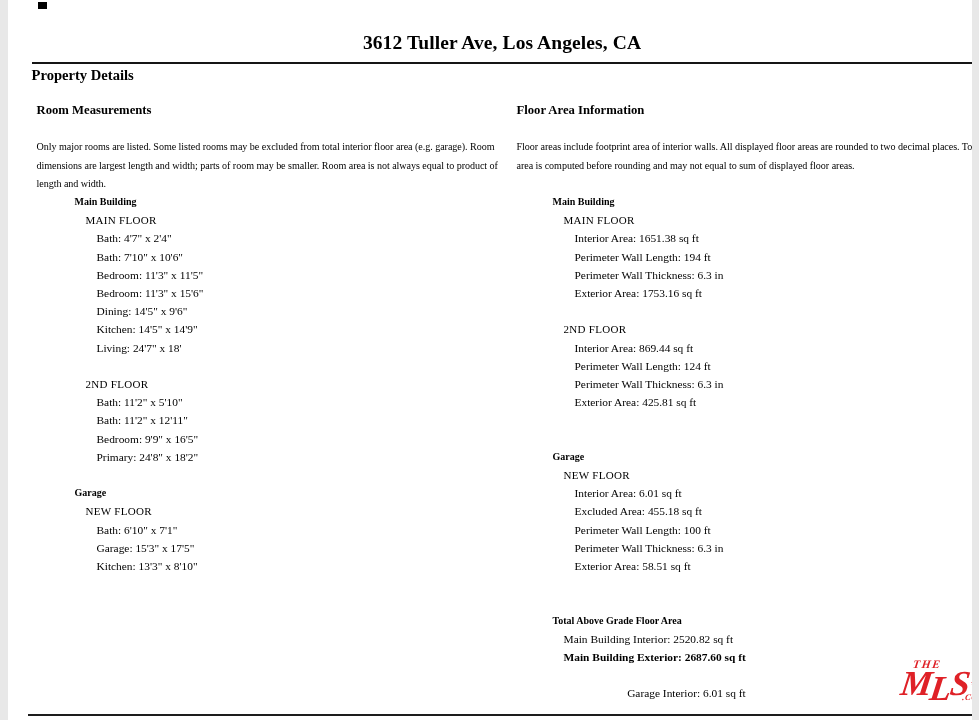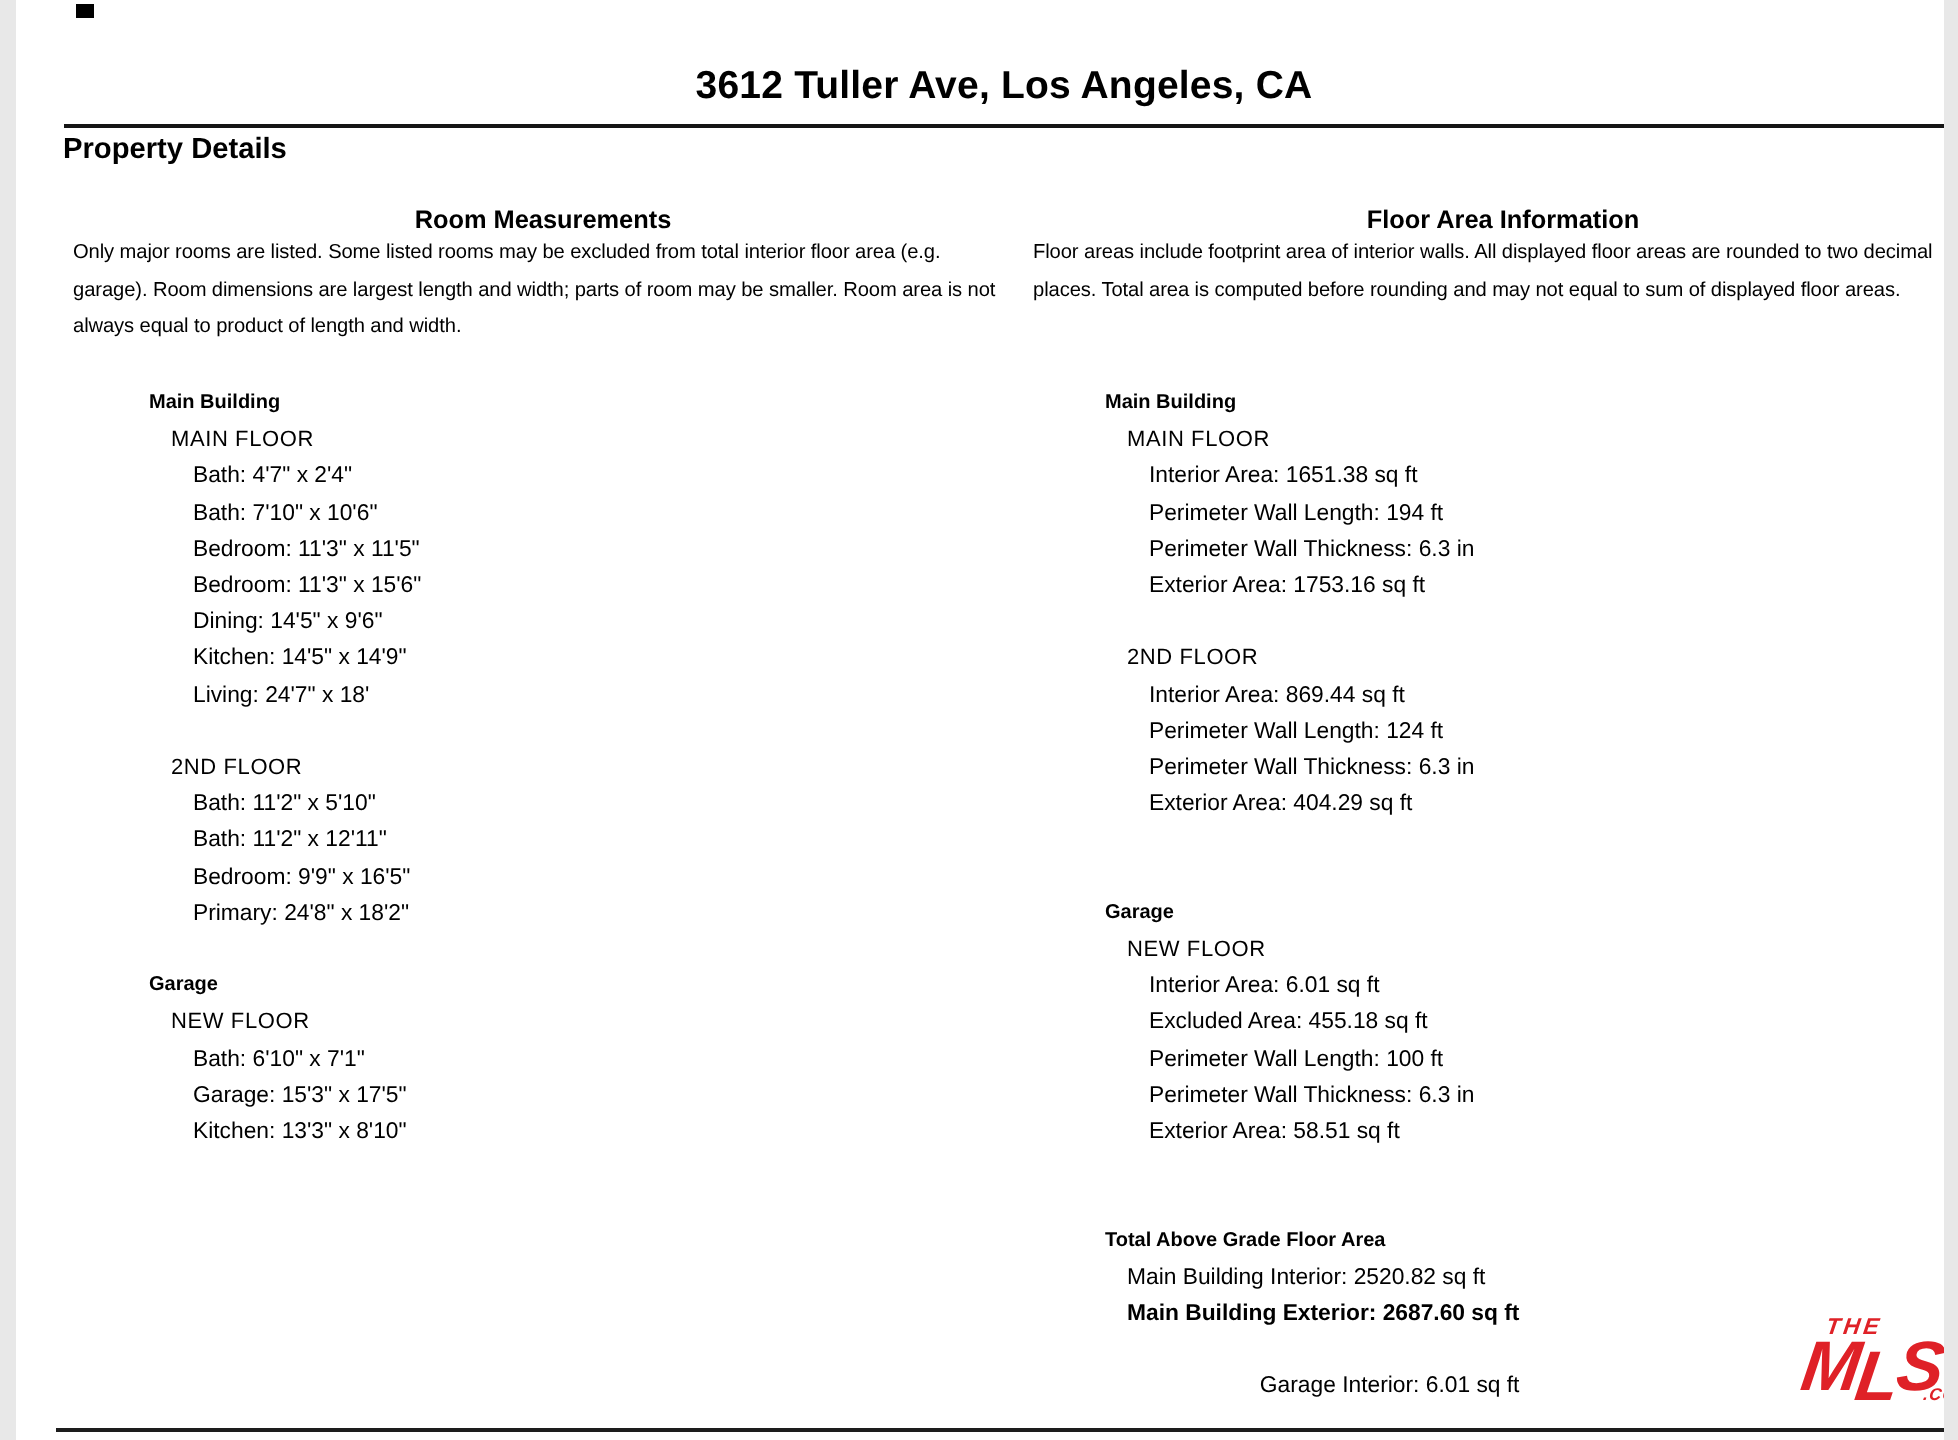--- a/index.html
+++ b/index.html
@@ -1,21 +1,21 @@
 <!DOCTYPE html>
 <html style="--logo-red: #df2127;"><head>
 <meta charset="utf-8">
 <style>
   html, body { margin: 0; padding: 0; background: #e8e8e8; }
   .page {
     position: relative;
     width: 964px;
     height: 720px;
     background: #ffffff;
-    font-family: Liberation Sans, sans-serif;
+    font-family: Liberation Serif, serif;
     color: #000;
     overflow: hidden;
     margin: 0 auto;
   }
   .corner-mark {
     position: absolute;
     left: 30px; top: 2px;
     width: 9px; height: 7px;
     background: #000;
   }
@@ -49,25 +49,24 @@
     font-weight: bold;
   }
   .intro {
     position: absolute;
     top: 103px;
     width: 470px;
   }
   .intro.left-col { left: 29px; }
   .intro.right-col { left: 509px; }
   .intro h2 {
-    margin: 0 0 1px 0;
+    margin: 0 0 21px 0;
     font-size: 12.7px;
     line-height: 14px;
     font-weight: bold;
-    text-align: center;
   }
   .intro p {
     margin: 0;
     font-size: 10.1px;
     line-height: 18.5px;
     letter-spacing: -0.05px;
   }
   .tree {
     position: absolute;
     top: 193px;
@@ -175,21 +174,21 @@
       <div class="tline lvl0 b">Main Building</div>
       <div class="tline lvl1 caps">MAIN FLOOR</div>
       <div class="tline lvl2">Interior Area: 1651.38 sq ft</div>
       <div class="tline lvl2">Perimeter Wall Length: 194 ft</div>
       <div class="tline lvl2">Perimeter Wall Thickness: 6.3 in</div>
       <div class="tline lvl2">Exterior Area: 1753.16 sq ft</div>
       <div class="tline lvl1 caps" style="margin-top: 18.2px;">2ND FLOOR</div>
       <div class="tline lvl2">Interior Area: 869.44 sq ft</div>
       <div class="tline lvl2">Perimeter Wall Length: 124 ft</div>
       <div class="tline lvl2">Perimeter Wall Thickness: 6.3 in</div>
-      <div class="tline lvl2">Exterior Area: 404.29 sq ft</div>
+      <div class="tline lvl2">Exterior Area: 425.81 sq ft</div>
       <div class="tline lvl0 b" style="margin-top: 36.4px;">Garage</div>
       <div class="tline lvl1 caps">NEW FLOOR</div>
       <div class="tline lvl2">Interior Area: 6.01 sq ft</div>
       <div class="tline lvl2">Excluded Area: 455.18 sq ft</div>
       <div class="tline lvl2">Perimeter Wall Length: 100 ft</div>
       <div class="tline lvl2">Perimeter Wall Thickness: 6.3 in</div>
       <div class="tline lvl2">Exterior Area: 58.51 sq ft</div>
       <div class="tline lvl0 b" style="margin-top: 36.4px;">Total Above Grade Floor Area</div>
       <div class="tline lvl1">Main Building Interior: 2520.82 sq ft</div>
       <div class="tline lvl1 b">Main Building Exterior: 2687.60 sq ft</div>

